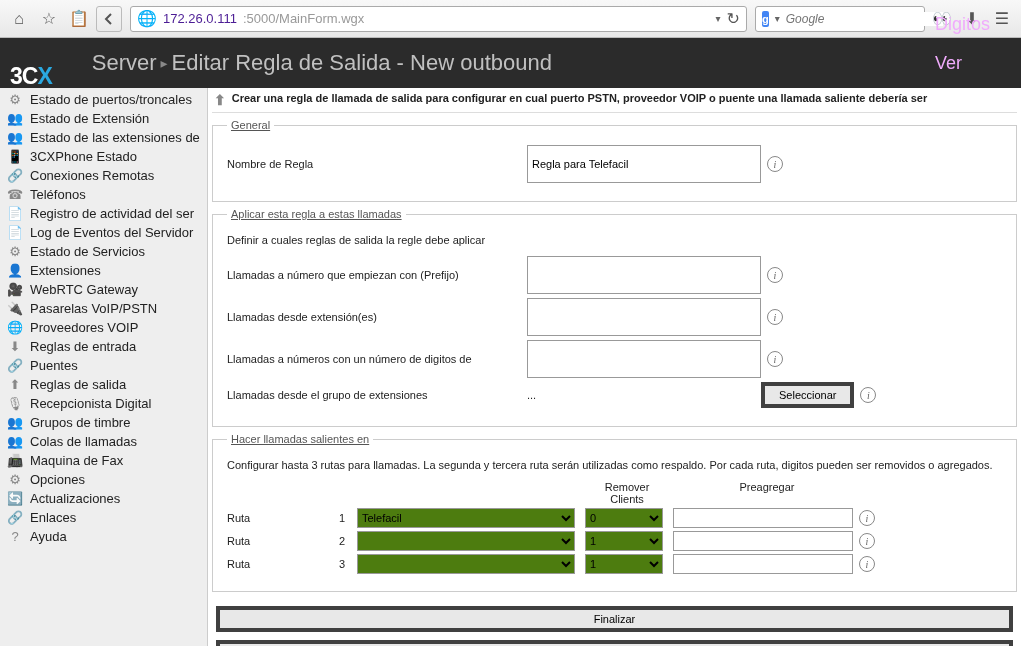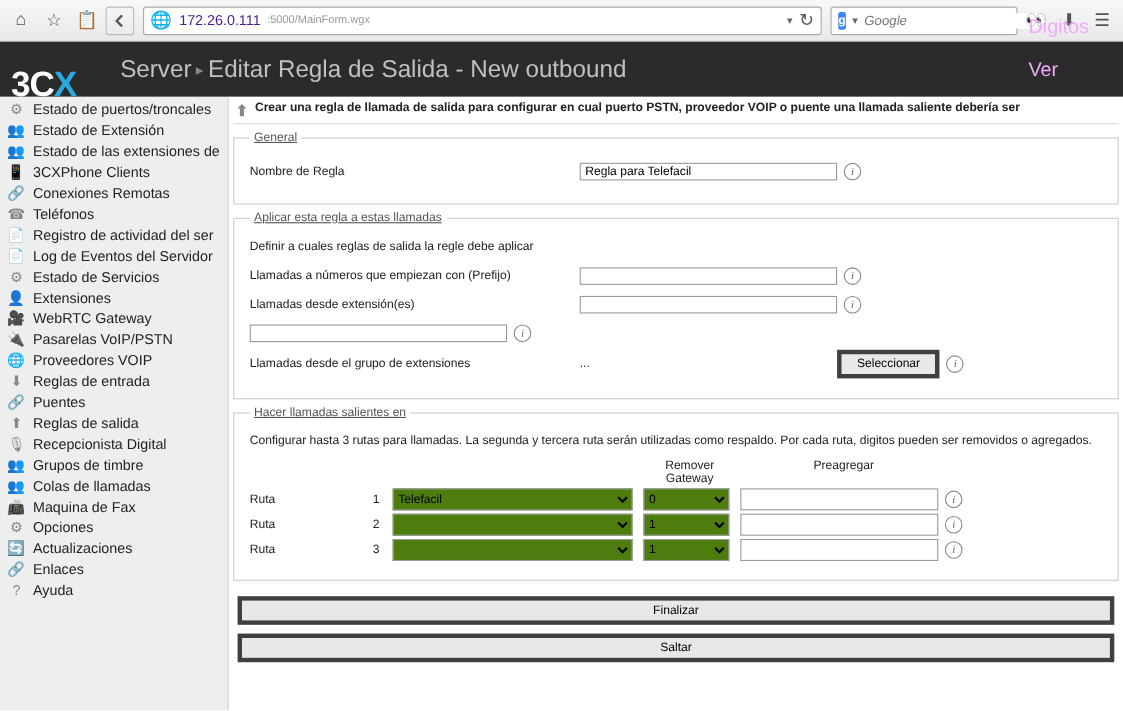--- a/index.html
+++ b/index.html
@@ -2,31 +2,31 @@
 <html><head>
 <meta charset="utf-8">
 <style>
 * { box-sizing: border-box; margin: 0; padding: 0; font-family: Arial, sans-serif; }
 body { width: 1021px; height: 646px; overflow: hidden; background: #fff; }
 
 
 .browser-toolbar { height: 38px; background: linear-gradient(#f8f8f8,#e8e8e8); display: flex; align-items: center; padding: 0 6px; border-bottom: 1px solid #bbb; gap: 4px; }
 .tb-icon { width: 26px; height: 26px; display: flex; align-items: center; justify-content: center; color: #555; font-size: 16px; cursor: pointer; border-radius: 3px; }
 .url-wrap { flex: 1; display: flex; align-items: center; background: #fff; border: 1px solid #aaa; border-radius: 3px; height: 26px; padding: 0 6px; gap: 6px; margin: 0 4px; }
-.url-wrap input { flex: 1; border: none; outline: none; font-size: 10px; color: #999; }
+.url-wrap input { flex: 1; border: none; outline: none; font-size: 13px; color: #999; }
 .url-wrap input::selection { background: #cde; }
 .urlpre { color: #4c1d95; font-size: 13px; }
 .search-wrap { width: 170px; display: flex; align-items: center; background: #fff; border: 1px solid #aaa; border-radius: 3px; height: 26px; padding: 0 6px; gap: 6px; }
 .search-wrap input { flex: 1; border: none; outline: none; font-size: 12px; font-style: italic; color: #888; }
 .gicon { width:16px;height:16px;background:#4285F4;color:#fff;font-size:11px;display:flex;align-items:center;justify-content:center;border-radius:2px;font-weight:bold;}
 .dd { font-size:10px; color:#666; }
 
 
 .app-header { height: 50px; background: #2b2b2b; display: flex; align-items: center; padding: 0 10px; color: #dcdcdc; }
-.logo { font-size: 32px; font-weight: bold; letter-spacing: -1px; margin-top: 27px; }
+.logo { font-size: 23px; font-weight: bold; letter-spacing: -1px; margin-top: 27px; }
 .logo .c3 { color: #fff; }
 .logo .cx { color: #2aa8e0; }
 .breadcrumb { display: flex; align-items: center; gap: 4px; margin-left: 40px; font-size: 22px; color: #c0c0c0; font-family: Georgia, serif; }
 .bc-sep { color: #888; font-size: 14px; }
 .hmenu { margin-left: auto; display: flex; gap: 18px; font-size: 18px; color: #f0abfc; flex-direction: column; }
 .hmenu span { cursor: pointer; }
 
 
 .body { display: flex; height: calc(100% - 88px); }
 .sidebar { width: 208px; background: #eeeeee; border-right: 1px solid #ccc; overflow-y: auto; padding-top: 2px; }
@@ -34,21 +34,21 @@
 .side-ico { width: 18px; text-align: center; color: #888; font-size: 13px; }
 
 .main { flex: 1; background: #fff; overflow-y: auto; padding: 0 4px 10px 4px; font-size: 11px; color: #222; }
 .topdesc { display: flex; gap: 6px; padding: 4px 2px; border-bottom: 1px solid #ddd; font-weight: bold; font-size: 11px; }
 .uparrow { color: #888; font-size: 14px; cursor: pointer; }
 
 fieldset { border: 1px solid #ccc; margin: 6px 0; padding: 10px 14px 14px 14px; }
 legend { font-size: 11px; color: #555; padding: 0 4px; text-decoration: underline; }
 .row { display: flex; align-items: center; margin: 4px 0; min-height: 22px; }
 .lbl { width: 300px; font-size: 11px; }
-.inp { width: 234px; height: 16px; border: 1px solid #999; padding: 0 4px; font-size: 11px; }
+.inp { width: 234px; height: 38px; border: 1px solid #999; padding: 0 4px; font-size: 11px; }
 .info-ico { width: 16px; height: 16px; border: 1px solid #888; border-radius: 50%; display: inline-flex; align-items: center; justify-content: center; font-size: 10px; color: #666; margin-left: 6px; font-style: italic; font-family: Georgia; cursor: pointer; }
 .subdesc { font-size: 11px; margin: 4px 0 10px 0; }
 .dots { width: 234px; font-size: 11px; }
 .btn { background: #e8e8e8; border: 4px solid #404040; padding: 3px 14px; font-size: 11px; cursor: pointer; }
 
 .routes-hdr { display: flex; margin-top: 8px; }
 .routes-hdr div { font-size: 11px; font-weight: normal; }
 .col-route { width: 100px; }
 .col-num { width: 30px; text-align: center; }
 .col-gw { width: 220px; }
@@ -120,21 +120,21 @@
       <div class="side-item">
         <span class="side-ico">👥</span>
         <span>Estado de Extensión</span>
       </div>
       <div class="side-item">
         <span class="side-ico">👥</span>
         <span>Estado de las extensiones de</span>
       </div>
       <div class="side-item">
         <span class="side-ico">📱</span>
-        <span>3CXPhone Clients</span>
+        <span>3CXPhone Estado</span>
       </div>
       <div class="side-item">
         <span class="side-ico">🔗</span>
         <span>Conexiones Remotas</span>
       </div>
       <div class="side-item">
         <span class="side-ico">☎</span>
         <span>Teléfonos</span>
       </div>
       <div class="side-item">
@@ -223,49 +223,50 @@
         <div class="lbl">Nombre de Regla</div>
         <input class="inp" value="Regla para Telefacil" style="">
         <span class="info-ico">i</span>
       </div>
     </fieldset>
 
     <fieldset>
       <legend>Aplicar esta regla a estas llamadas</legend>
       <div class="subdesc">Definir a cuales reglas de salida la regle debe aplicar</div>
       <div class="row">
-        <div class="lbl">Llamadas a números que empiezan con (Prefijo)</div>
+        <div class="lbl">Llamadas a número que empiezan con (Prefijo)</div>
         <input class="inp" value="" style="">
         <span class="info-ico">i</span>
       </div>
       <div class="row">
         <div class="lbl">Llamadas desde extensión(es)</div>
         <input class="inp" value="" style="">
         <span class="info-ico">i</span>
       </div>
       <div class="row">
+        <div class="lbl">Llamadas a números con un número de digitos de</div>
         <input class="inp" value="" style="">
         <span class="info-ico">i</span>
       </div>
       <div class="row">
         <div class="lbl">Llamadas desde el grupo de extensiones</div>
         <div class="dots">...</div>
         <button class="btn">Seleccionar</button>
         <span class="info-ico">i</span>
       </div>
     </fieldset>
 
     <fieldset>
       <legend>Hacer llamadas salientes en</legend>
       <div class="subdesc">Configurar hasta 3 rutas para llamadas. La segunda y tercera ruta serán utilizadas como respaldo. Por cada ruta, digitos pueden ser removidos o agregados.</div>
       <div class="routes-hdr">
         <div class="col-route"></div>
         <div class="col-num"></div>
         <div class="col-gw"></div>
-        <div class="col-rd">Remover Gateway</div>
+        <div class="col-rd">Remover Clients</div>
         <div class="col-pp">Preagregar</div>
       </div>
       <div id="routes">
           <div class="route-row">
             <div class="col-route">Ruta</div>
             <div class="col-num">1</div>
             <select class="sel sel-gw"><option>Telefacil</option></select>
             <select class="sel sel-rd"><option>0</option></select>
             <input class="inp-pp" style="">
             <span class="info-ico">i</span>

